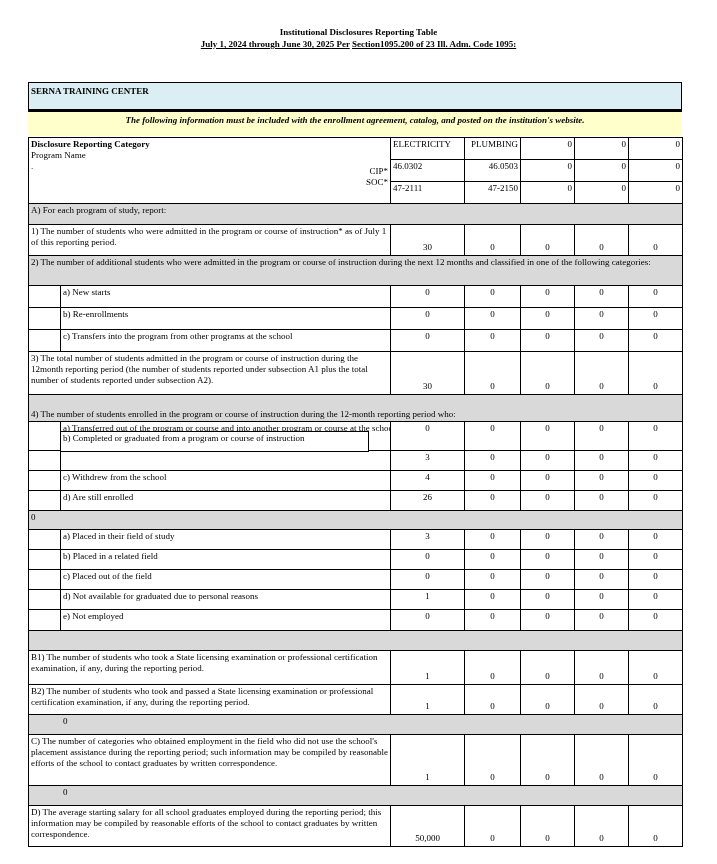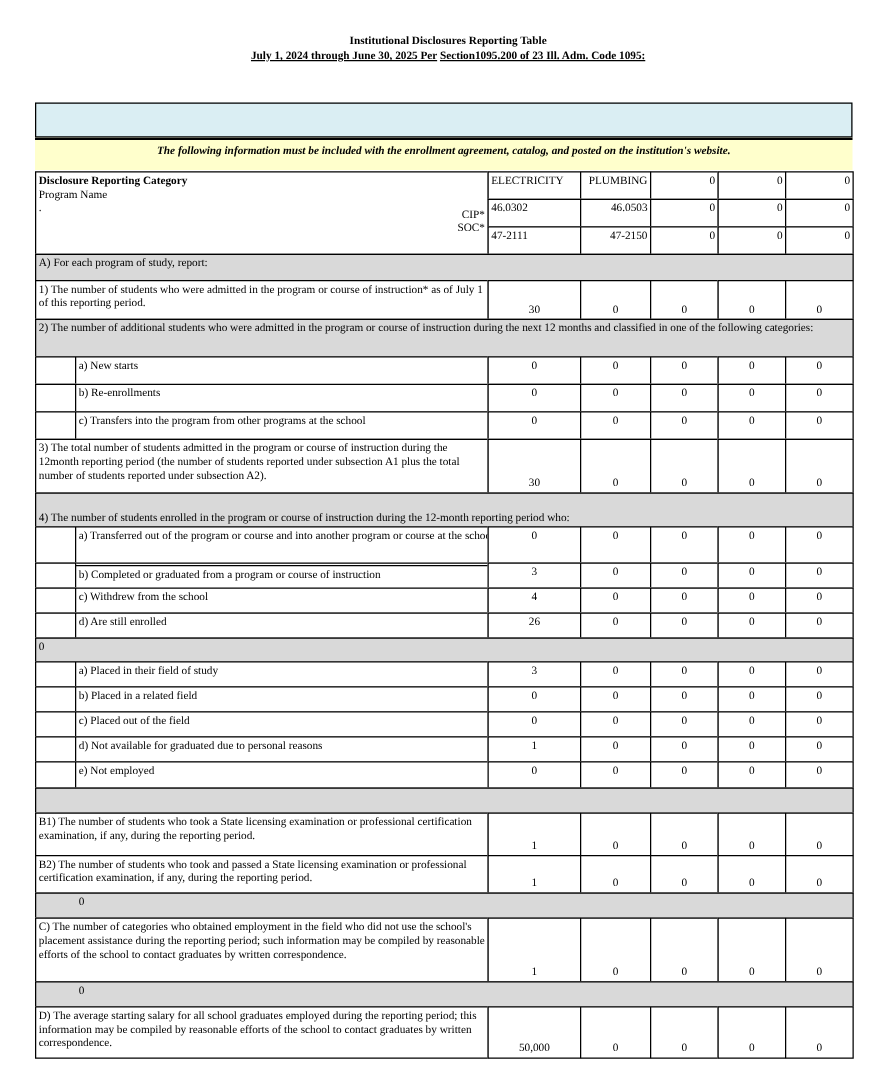--- a/index.html
+++ b/index.html
@@ -17,20 +17,21 @@
   .numb{text-align:center;display:flex;align-items:flex-end;justify-content:center;padding-bottom:2px;}
   .right{text-align:right;}
 </style>
 </head>
 <body>
 
 <div class="hdr hdr1">Institutional Disclosures Reporting Table</div>
 <div class="hdr hdr2"><span>July 1, 2024 through June 30, 2025 Per</span> <span>Section1095.200 of 23 Ill. Adm. Code 1095:</span></div>
 
 <div class="abs inst">
+  <div>SERNA TRAINING CENTER</div>
 </div>
 <div class="abs notice">The following information must be included with the enrollment agreement, catalog, and posted on the institution's website.</div>
 
 <div id="grid">
     <div class="cell " style="left: 28px; top: 137px; width: 363px; height: 67px;">
       <div style="font-weight:bold">Disclosure Reporting Category</div>
       <div>Program Name</div>
       <div>.</div>
       <div style="position:absolute;right:2px;top:28px;text-align:right">
         <div>CIP*</div>
@@ -89,21 +90,21 @@
     <div class="cell numb" style="left: 628px; top: 351px; width: 55px; height: 44px;">0</div>
     <div class="cell gray" style="left: 28px; top: 394px; width: 655px; height: 28px; display: flex; align-items: flex-end;">4) The number of students enrolled in the program or course of instruction during the 12-month reporting period who:</div>
     <div class="cell " style="left: 28px; top: 421px; width: 33px; height: 30px;"></div>
     <div class="cell " style="left: 60px; top: 421px; width: 369px; height: 30px;">a) Transferred out of the program or course and into another program or course at the school</div>
     <div class="cell num" style="left: 390px; top: 421px; width: 75px; height: 30px;">0</div>
     <div class="cell num" style="left: 464px; top: 421px; width: 57px; height: 30px;">0</div>
     <div class="cell num" style="left: 520px; top: 421px; width: 55px; height: 30px;">0</div>
     <div class="cell num" style="left: 574px; top: 421px; width: 55px; height: 30px;">0</div>
     <div class="cell num" style="left: 628px; top: 421px; width: 55px; height: 30px;">0</div>
     <div class="cell " style="left: 28px; top: 450px; width: 33px; height: 21px;"></div>
-    <div class="cell " style="left: 60px; top: 452px; width: 382px; height: 21px;">b) Completed or graduated from a program or course of instruction</div>
+    <div class="cell " style="left: 60px; top: 431px; width: 309px; height: 21px;">b) Completed or graduated from a program or course of instruction</div>
     <div class="cell num" style="left: 390px; top: 450px; width: 75px; height: 21px;">3</div>
     <div class="cell num" style="left: 464px; top: 450px; width: 57px; height: 21px;">0</div>
     <div class="cell num" style="left: 520px; top: 450px; width: 55px; height: 21px;">0</div>
     <div class="cell num" style="left: 574px; top: 450px; width: 55px; height: 21px;">0</div>
     <div class="cell num" style="left: 628px; top: 450px; width: 55px; height: 21px;">0</div>
     <div class="cell " style="left: 28px; top: 470px; width: 33px; height: 21px;"></div>
     <div class="cell " style="left: 60px; top: 470px; width: 331px; height: 21px;">c) Withdrew from the school</div>
     <div class="cell num" style="left: 390px; top: 470px; width: 75px; height: 21px;">4</div>
     <div class="cell num" style="left: 464px; top: 470px; width: 57px; height: 21px;">0</div>
     <div class="cell num" style="left: 520px; top: 470px; width: 55px; height: 21px;">0</div>

